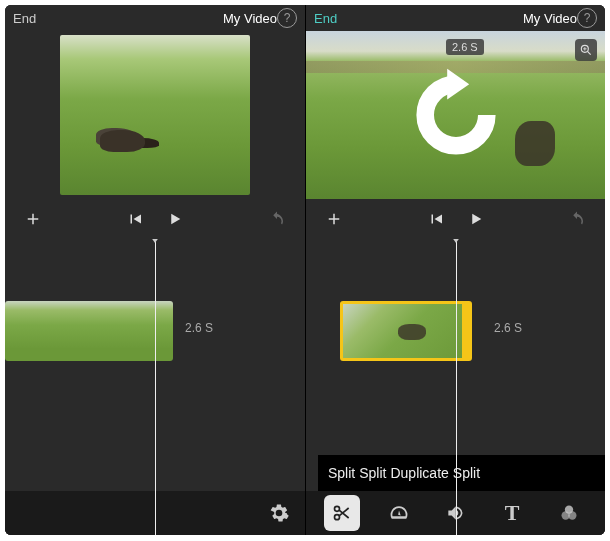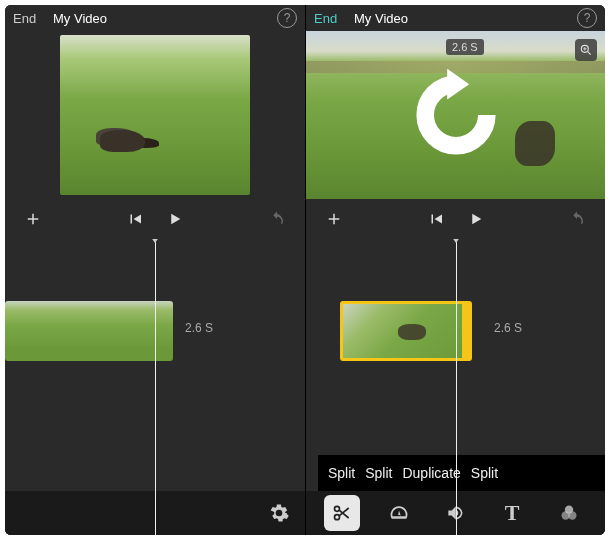--- a/index.html
+++ b/index.html
@@ -33,21 +33,21 @@
     .header {
       height: 26px;
       display: flex;
       align-items: center;
       justify-content: space-between;
       padding: 0 8px;
       color: #ddd;
       font-size: 13px;
       background: #2a2a2a;
     }
-    .header .title { flex: 1; text-align: left; font-size: 13px; color: #fff; }
+    .header .title { flex: 1; text-align: right; font-size: 13px; color: #fff; }
     .header .end { width: 40px; color: #ccc; }
     .header .end.teal { color: #4ecdc4; font-weight: 500; }
     .help-icon {
       width: 20px; height: 20px;
       border: 1.5px solid #999;
       border-radius: 50%;
       display: flex; align-items: center; justify-content: center;
       font-size: 12px; color: #999;
     }
 
@@ -222,21 +222,20 @@
 
     
     .action-strip {
       position: absolute;
       bottom: 44px;
       left: 12px; right: 0;
       height: 36px;
       background: #000;
       display: flex;
       align-items: center;
-      gap: 6px;
       padding: 0 8px;
       color: #eee;
       font-size: 14px;
     }
     .action-item { padding: 0 2px; }
 
     
     .bottom-bar {
       position: absolute;
       bottom: 0; left: 0; right: 0;

